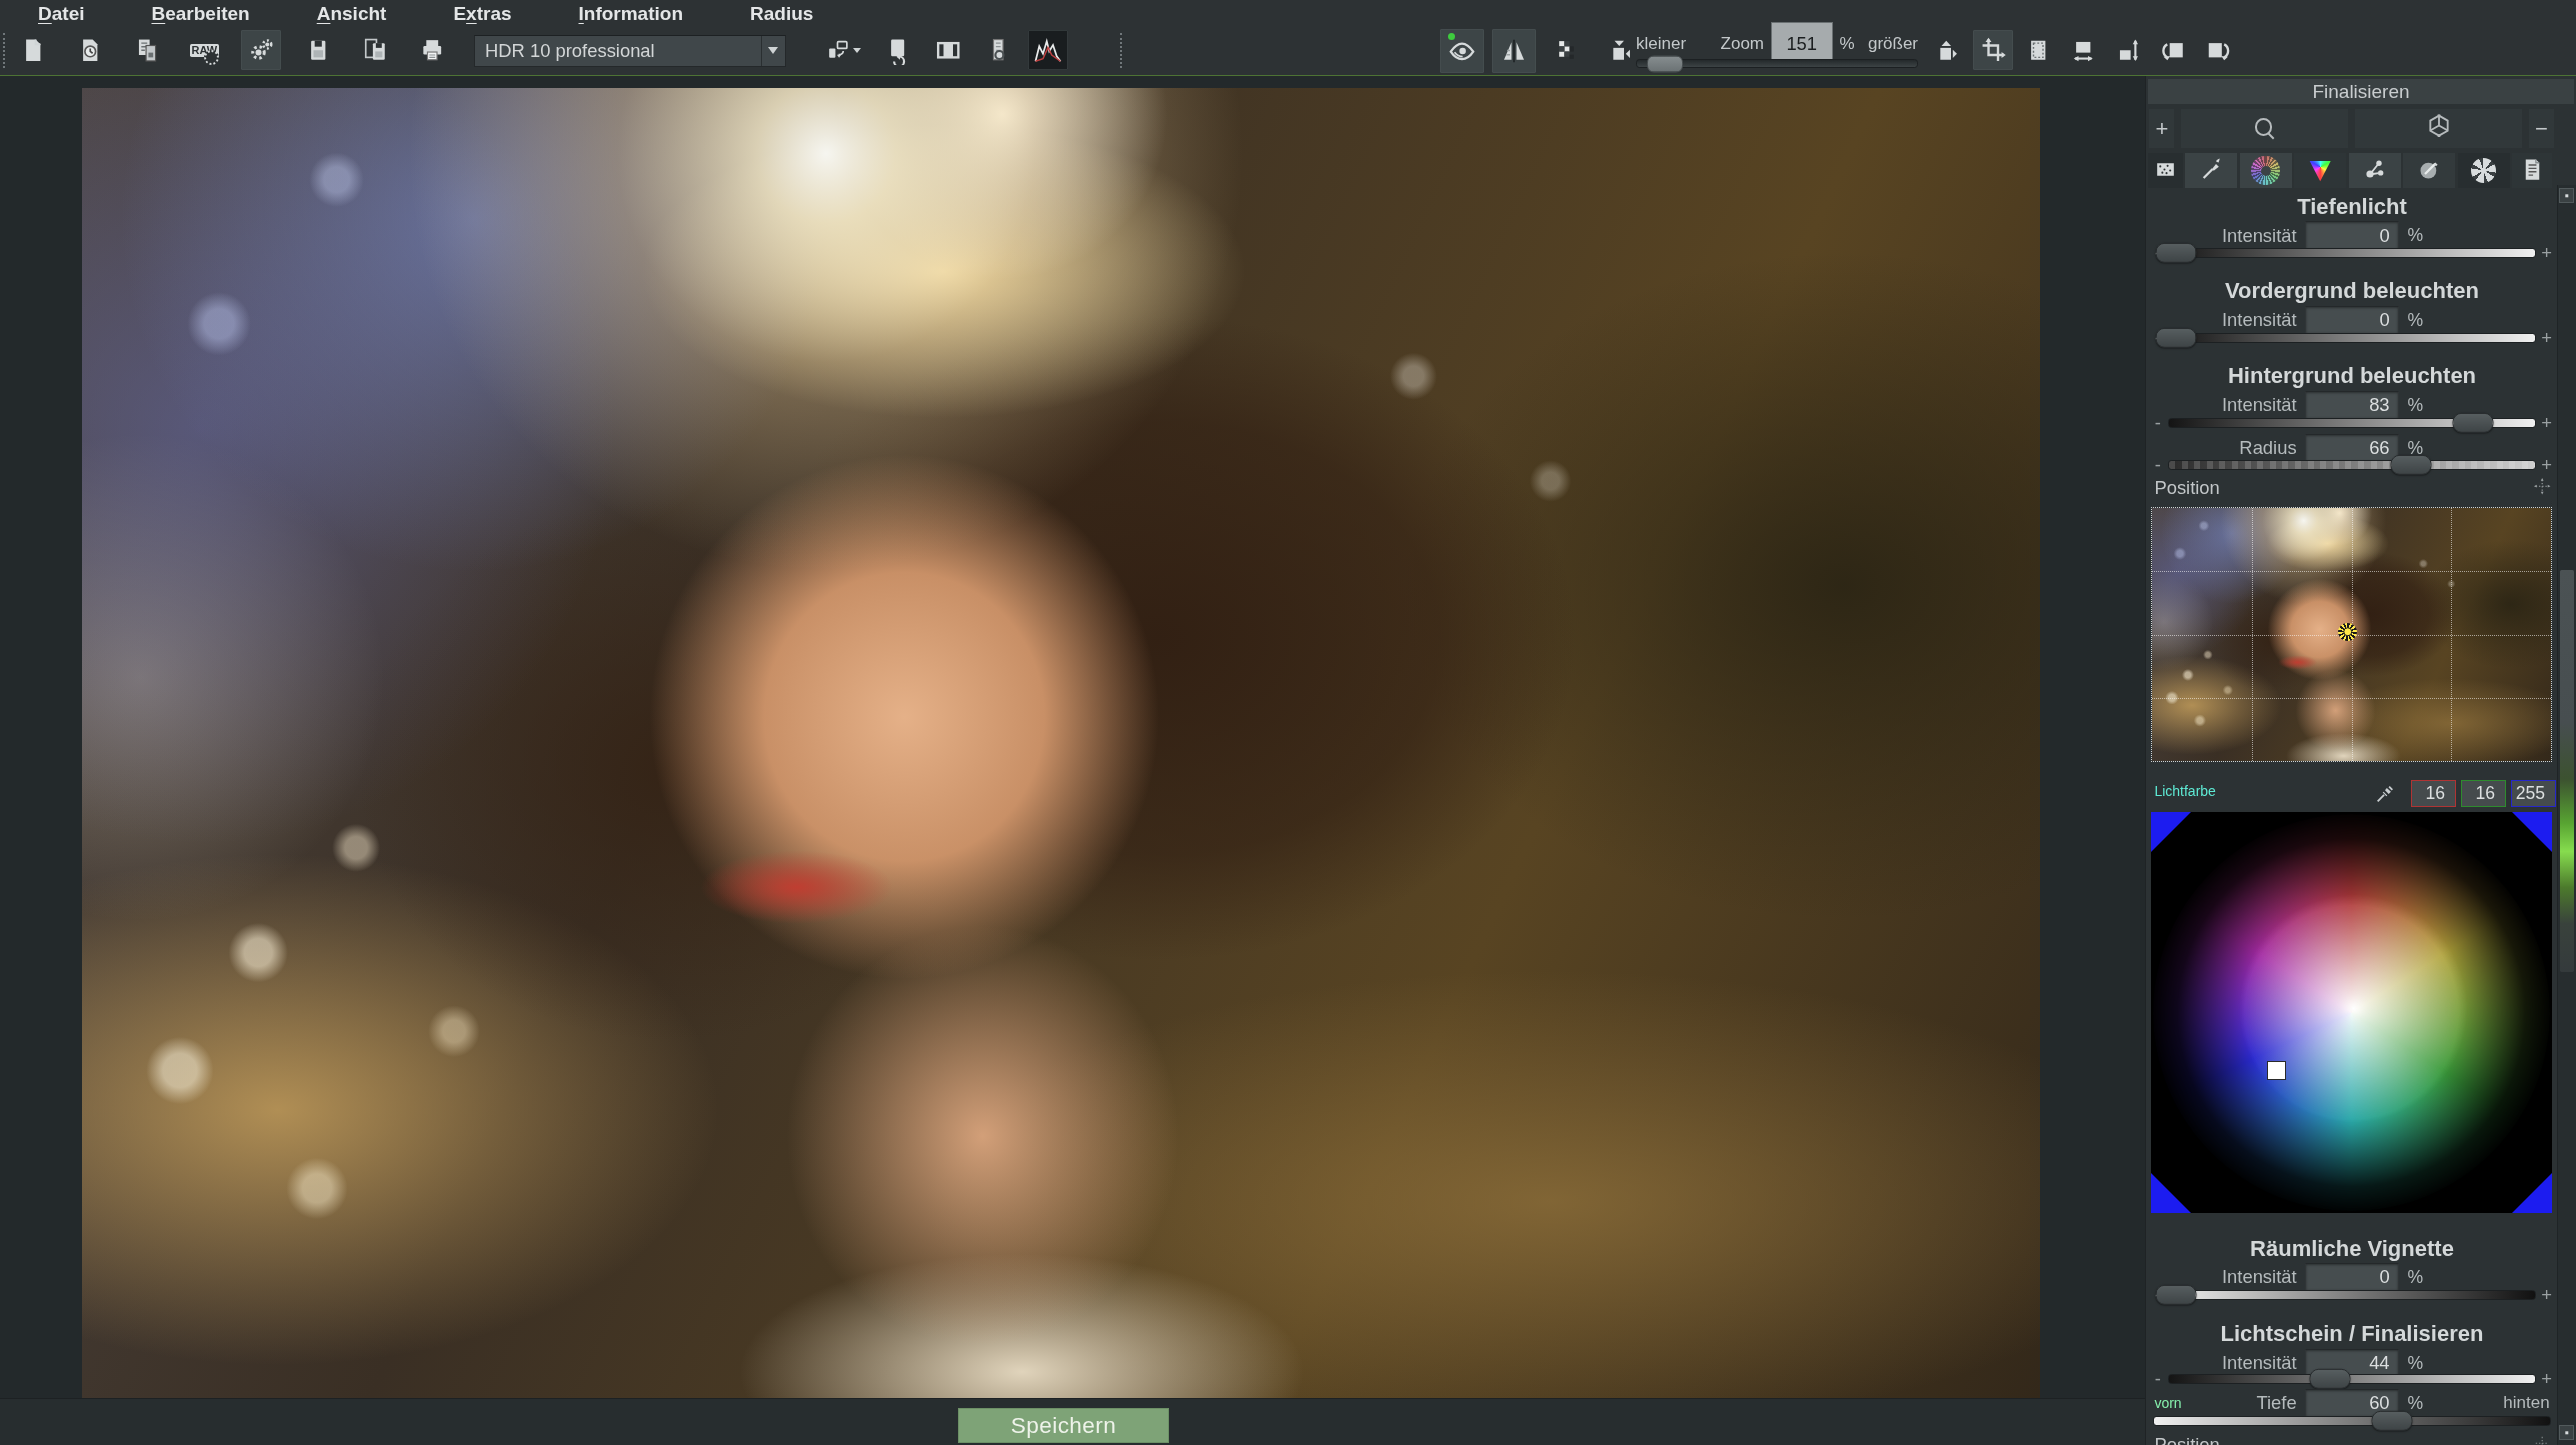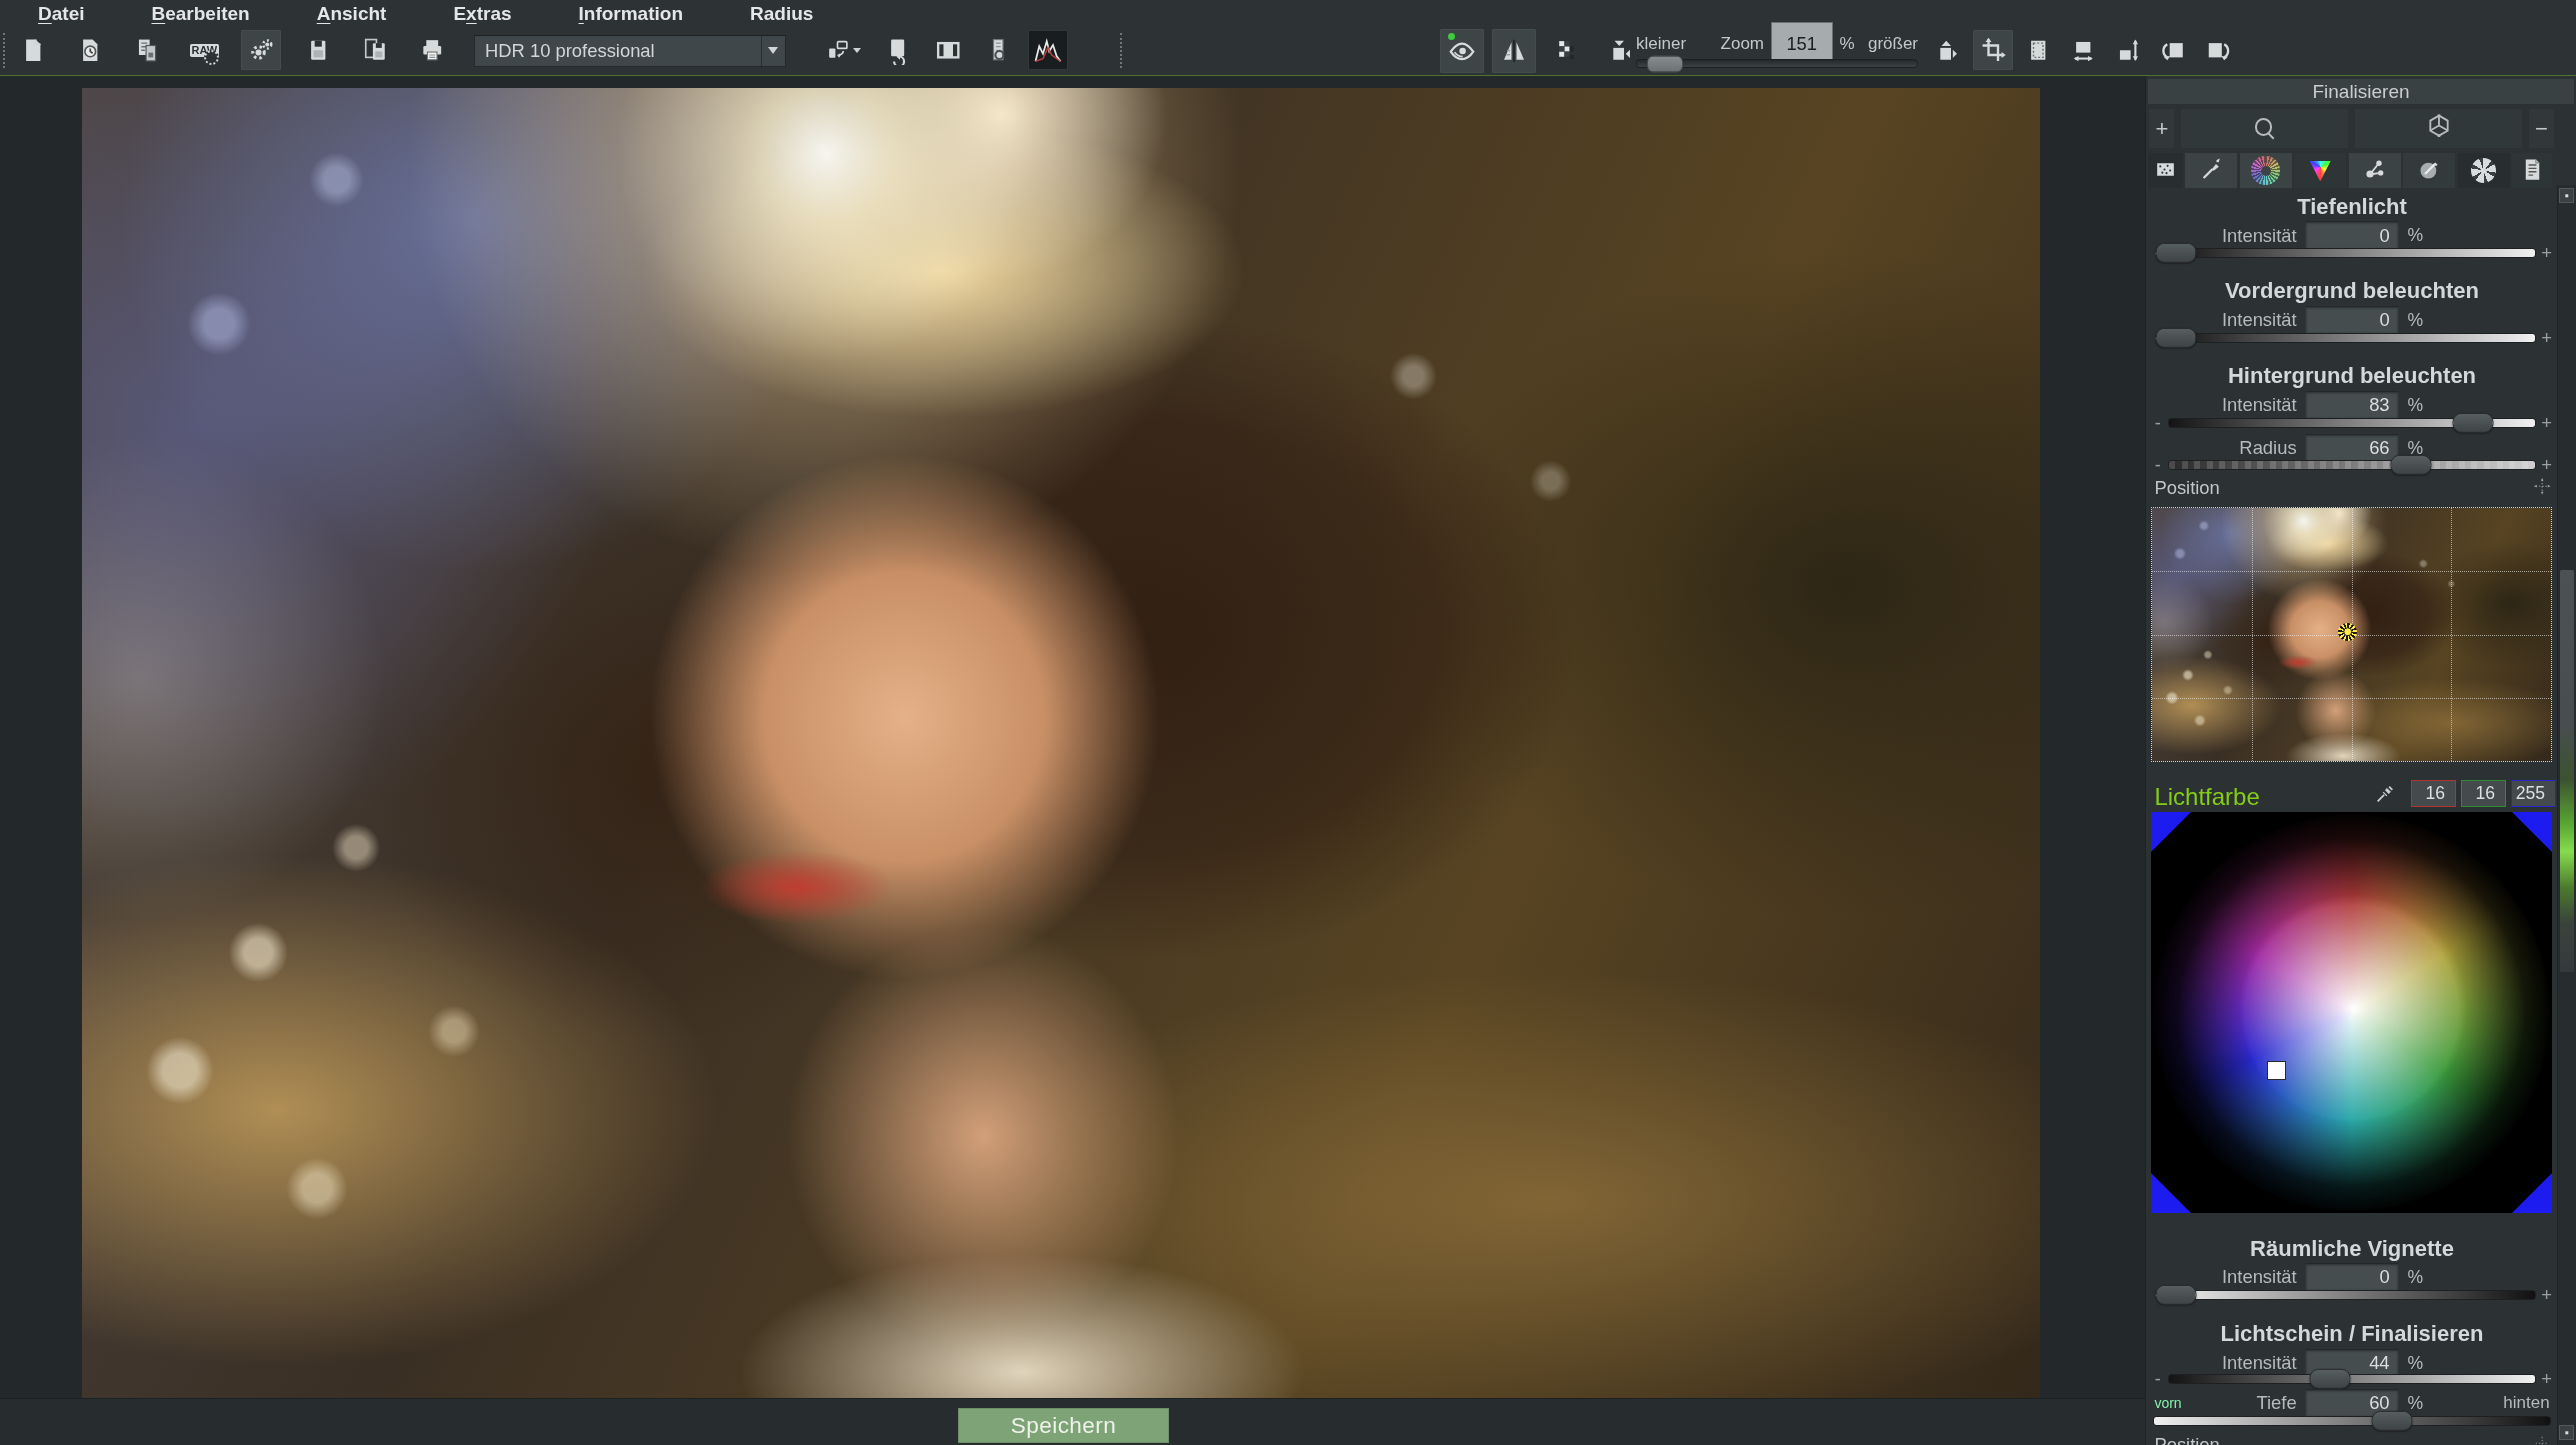--- a/index.html
+++ b/index.html
@@ -143,21 +143,21 @@
   .prow .picon{position:absolute;right:6.7px;top:0;}
   #pos-thumb{position:absolute;left:5px;top:315px;width:401px;height:255px;border:0.8px dotted #cfd3d4;
              box-sizing:border-box;}
   .gridline-v{position:absolute;top:0;bottom:0;width:0;border-left:0.8px dotted rgba(255,255,255,.55);}
   .gridline-h{position:absolute;left:0;right:0;height:0;border-top:0.8px dotted rgba(255,255,255,.55);}
   #pos-marker{position:absolute;left:49%;top:49%;width:18.4px;height:18.4px;margin:-9.2px 0 0 -9.2px;border-radius:50%;
               background:repeating-conic-gradient(#1a1a1a 0 15deg,#ffe94a 15deg 30deg);}
   #pos-marker::after{content:"";position:absolute;left:50%;top:50%;width:7.5px;height:7.5px;
               transform:translate(-50%,-50%);border-radius:50%;background:#ffe94a;border:0.8px solid #1a1a1a;}
   .lfrow{position:absolute;left:0;width:100%;height:28.5px;}
-  .lfrow .plabel{position:absolute;left:8.4px;top:2.5px;font-size:24px;color:#84cc16;}
+  .lfrow .plabel{position:absolute;left:8.4px;top:2.5px;font-size:14px;color:#5eead4;}
   .lfrow .pipette{position:absolute;left:228px;top:2.5px;}
   .cbox{position:absolute;top:0;width:45px;height:27px;background:#454b4d;color:#dcdfe0;font-size:17.6px;
         display:flex;align-items:center;justify-content:flex-end;padding-right:10px;box-sizing:border-box;}
   
   #wheel-box{position:absolute;left:5px;top:620px;width:401px;height:401px;background:#000;overflow:hidden;}
   .corner{position:absolute;width:40px;height:40px;background:#1c1cf0;}
   .c-tl{left:0;top:0;clip-path:polygon(0 0,100% 0,0 100%);}
   .c-tr{right:0;top:0;clip-path:polygon(0 0,100% 0,100% 100%);}
   .c-bl{left:0;bottom:0;clip-path:polygon(0 0,0 100%,100% 100%);}
   .c-br{right:0;bottom:0;clip-path:polygon(100% 0,100% 100%,0 100%);}

